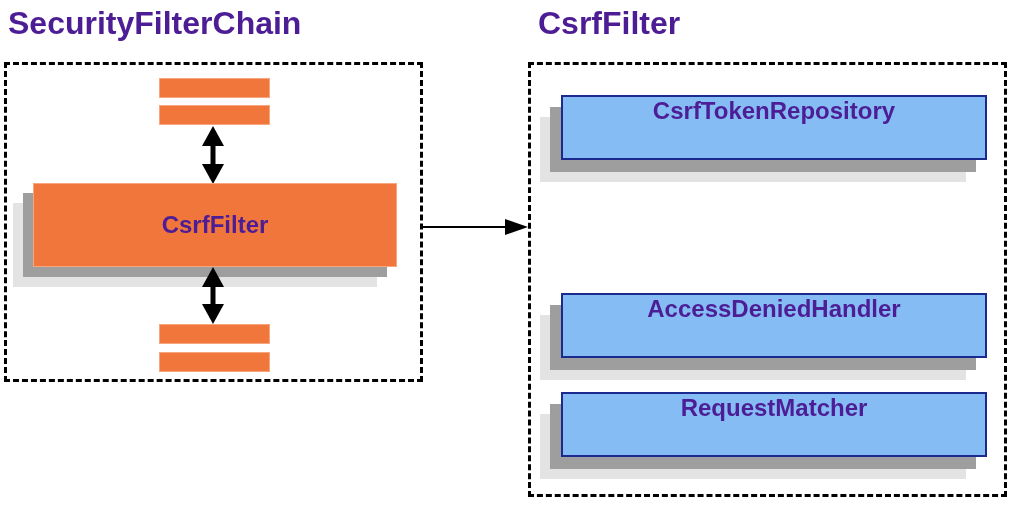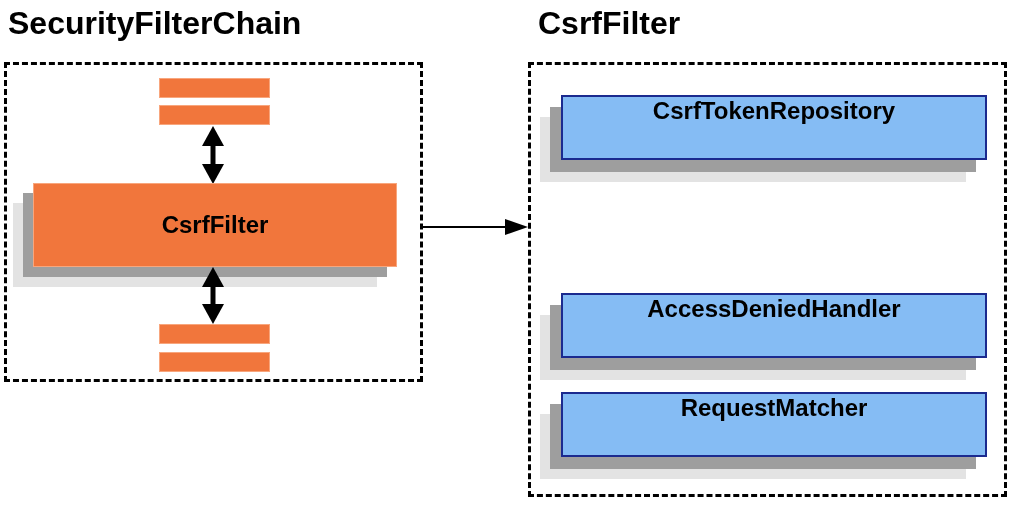--- a/index.html
+++ b/index.html
@@ -8,21 +8,21 @@
     background: #ffffff;
   }
   * { box-sizing: border-box; }
 
   .stage {
     position: relative;
     width: 1010px;
     height: 505px;
     background: #ffffff;
     font-family: "Liberation Sans", sans-serif;
-    color: #000000;
+    color: #4c1d95;
     overflow: hidden;
   }
 
   .panel-title {
     position: absolute;
     font-size: 32px;
     font-weight: bold;
     letter-spacing: 0px;
     white-space: nowrap;
   }

